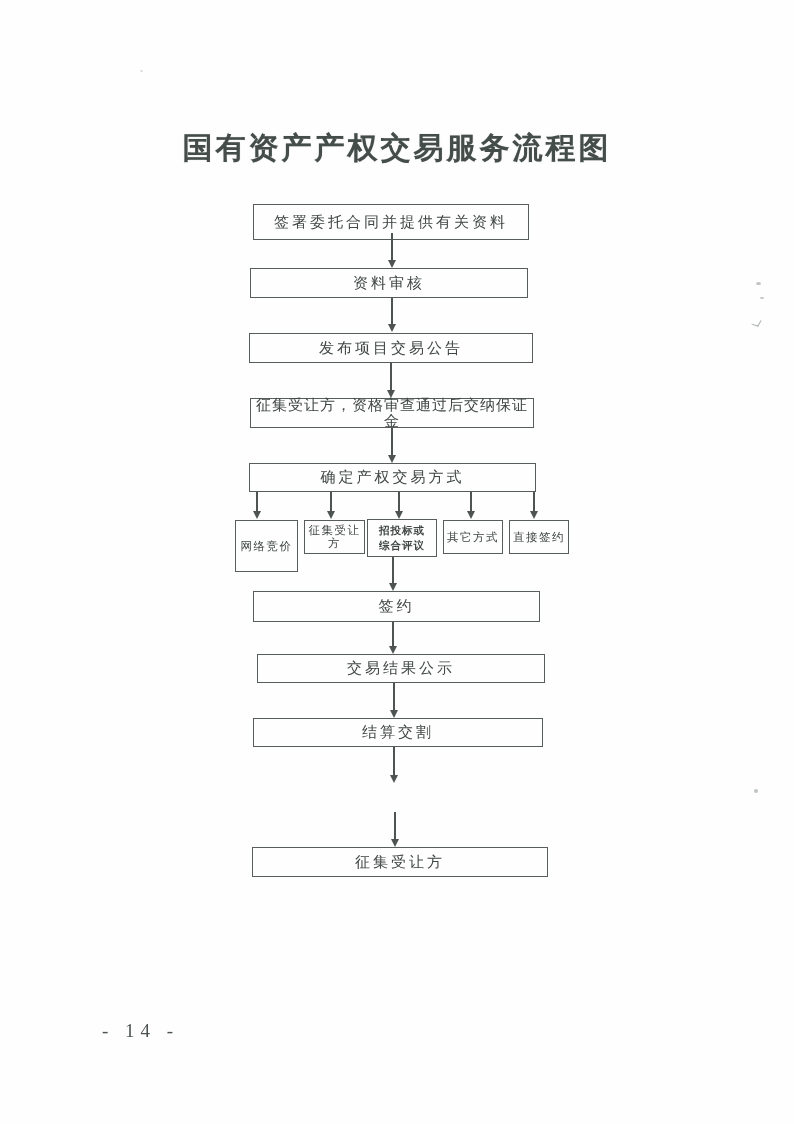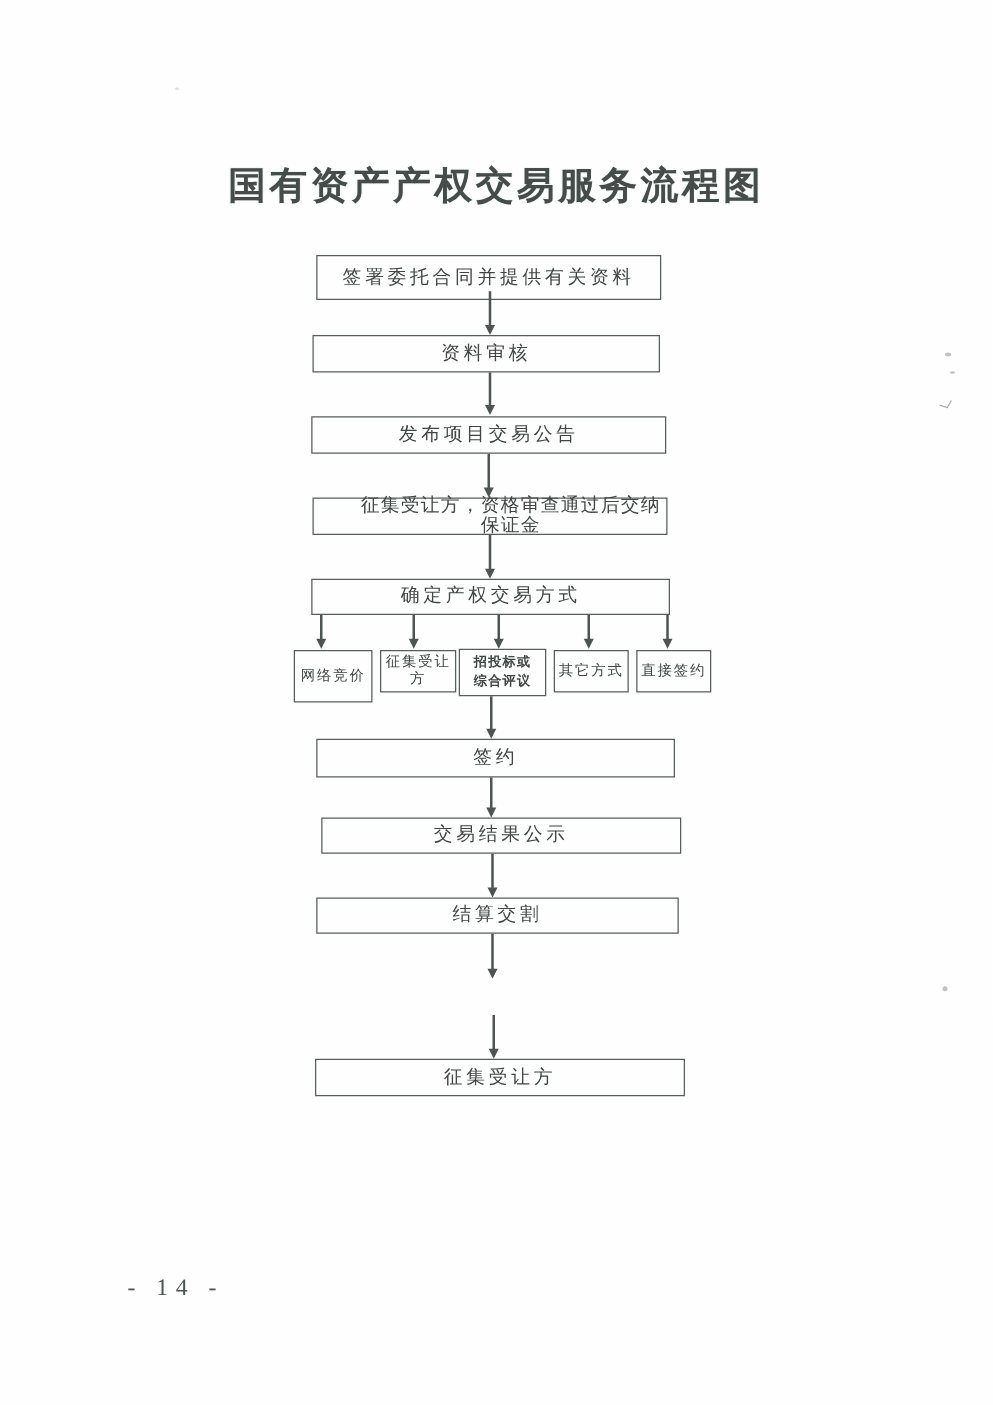--- a/index.html
+++ b/index.html
@@ -114,36 +114,36 @@
   <div class="fbox" style="left:250px; top:268px; width:278px; height:30px;">
     <span>资料审核</span>
   </div>
   <div class="arrow" style="left:387px; top:298px; height:34px;"></div>
 
   <div class="fbox" style="left:249px; top:333px; width:284px; height:30px;">
     <span>发布项目交易公告</span>
   </div>
   <div class="arrow" style="left:386px; top:363px; height:35px;"></div>
 
-  <div class="fbox wide-text" style="left:250px; top:398px; width:284px; height:30px;padding-left:33px;">
+  <div class="fbox wide-text" style="left:250px; top:398px; width:284px; height:30px;">
     <span>征集受让方，资格审查通过后交纳保证金</span>
   </div>
   <div class="arrow" style="left:387px; top:428px; height:35px;"></div>
 
   <div class="fbox" style="left:249px; top:463px; width:287px; height:29px;">
     <span>确定产权交易方式</span>
   </div>
 
   <div class="arrow" style="left:252px; top:492px; height:27px;"></div>
   <div class="arrow" style="left:326px; top:492px; height:27px;"></div>
   <div class="arrow" style="left:394px; top:492px; height:27px;"></div>
   <div class="arrow" style="left:466px; top:492px; height:27px;"></div>
   <div class="arrow" style="left:529px; top:492px; height:27px;"></div>
 
-  <div class="fbox branch" style="left:235px; top:520px; width:63px; height:42px;text-align:right;">
+  <div class="fbox branch" style="left:235px; top:520px; width:63px; height:52px;text-align:right;">
     <span>网络竞价</span>
   </div>
   <div class="fbox branch" style="left:304px; top:520px; width:61px; height:34px;">
     <span>征集受让方</span>
   </div>
   <div class="fbox branch-two" style="left:367px; top:519px; width:70px; height:38px;">
     <span>招投标或</span>
     <span>综合评议</span>
   </div>
   <div class="fbox branch" style="left:443px; top:520px; width:60px; height:34px;">

